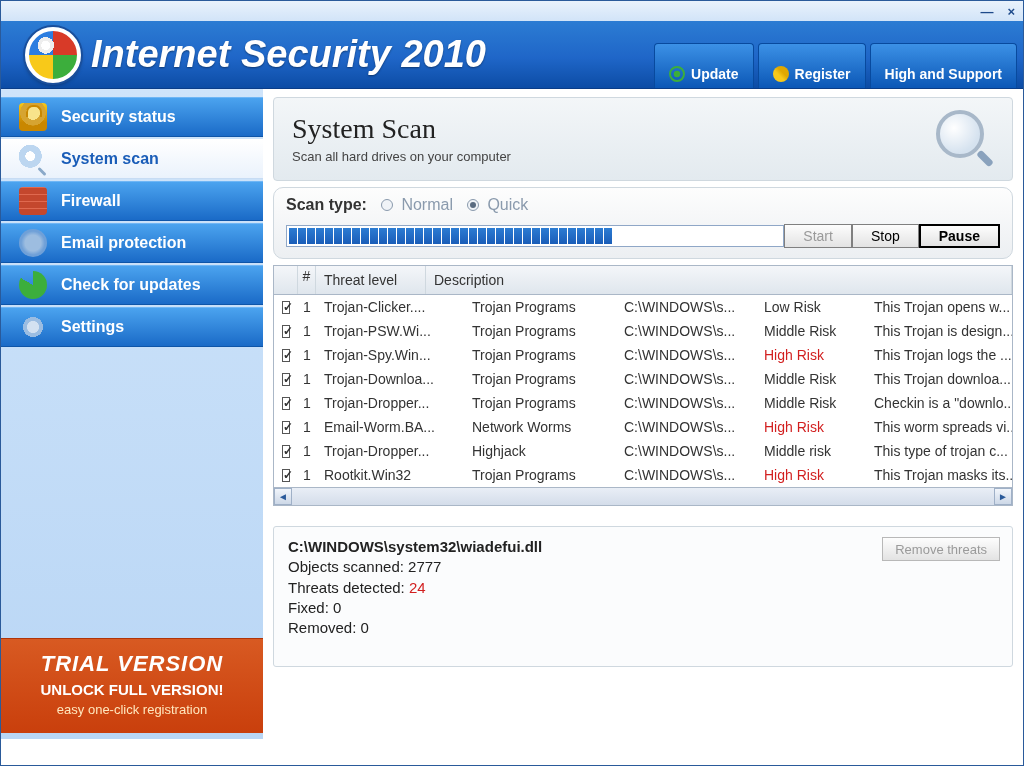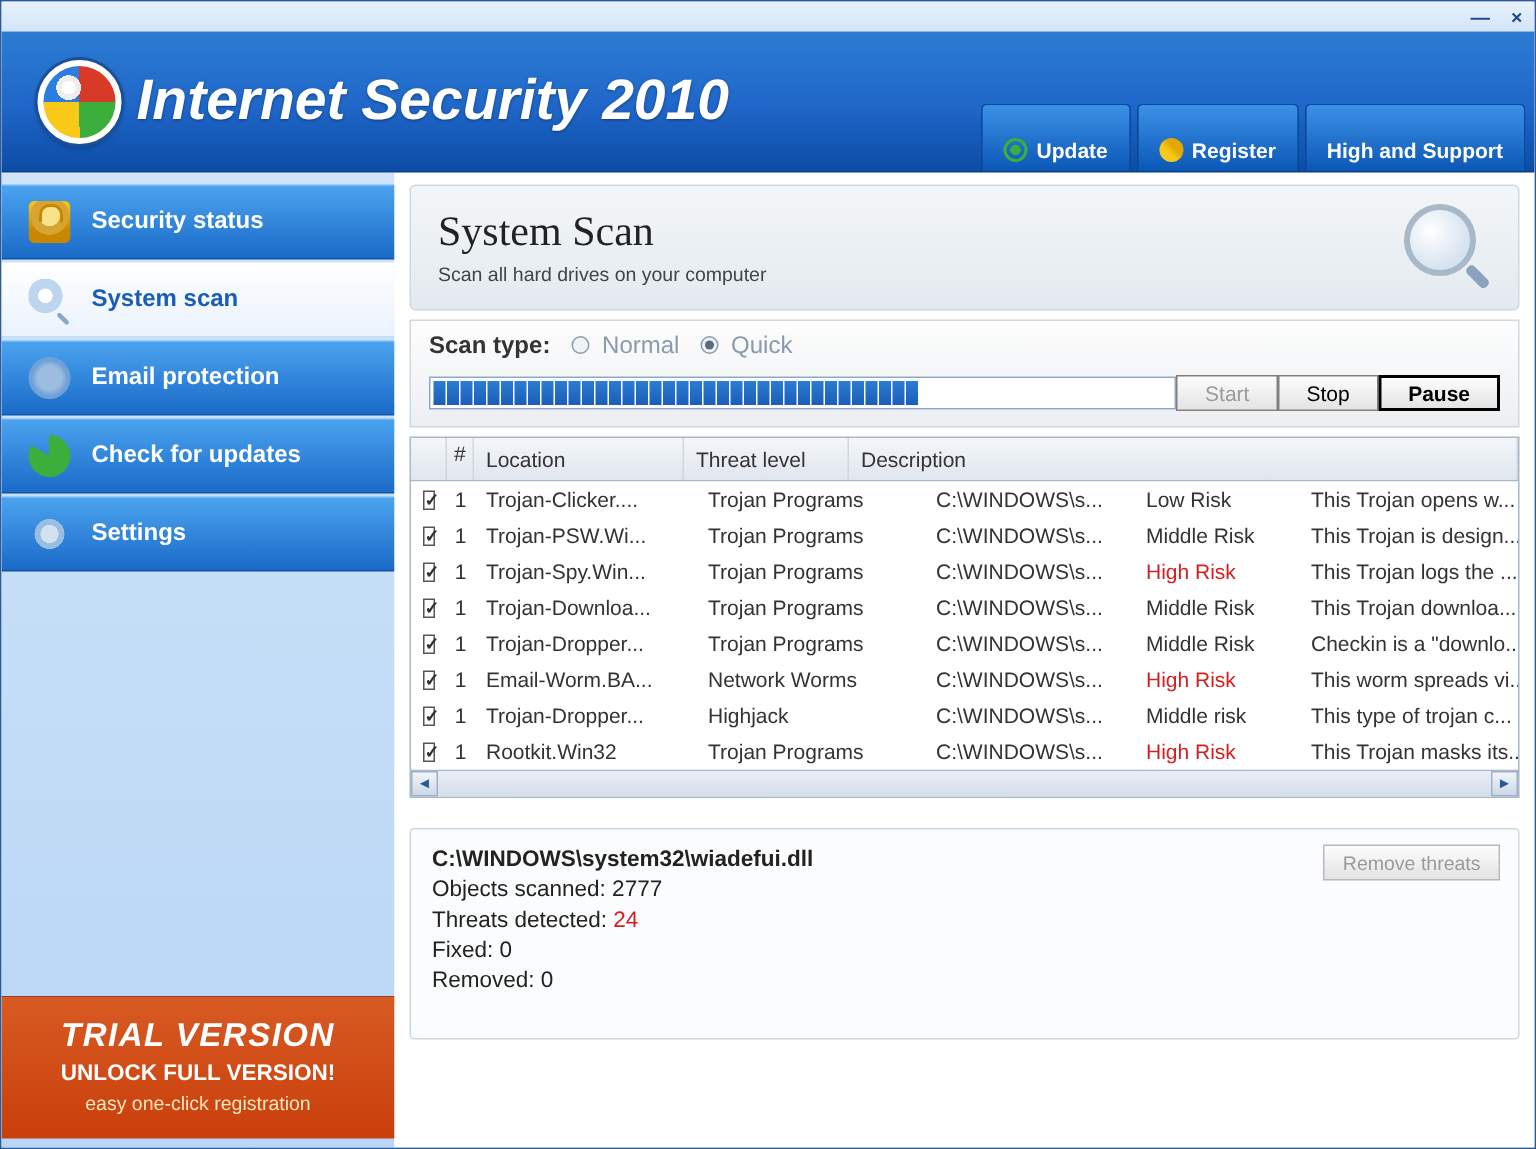--- a/index.html
+++ b/index.html
@@ -1,21 +1,21 @@
 <!DOCTYPE html>
 <html><head>
 <meta charset="utf-8">
 <style>
   * { margin:0; padding:0; box-sizing:border-box; }
   body { font-family:Tahoma,Arial,sans-serif; font-size:13px; background:#fff; }
   .window { width:1024px; height:766px; position:relative; border:1px solid #2a5a9a; background:#fff; overflow:hidden;}
   .titlebar { height:20px; background:linear-gradient(#e9f2fc,#d2e4f8); display:flex; justify-content:flex-end; align-items:center; padding:0 8px; gap:14px;}
   .titlebar span{color:#1e4a8a; font-weight:bold; cursor:pointer;}
   .header {
-    height:94px;
+    height:68px;
     background:linear-gradient(180deg,#2c7cd3 0%,#1f66c8 55%,#0c4ca5 100%);
     position:relative;
     display:flex; align-items:center; padding-left:24px;
     border-bottom:1px solid #0a3d88;
   }
   .header .title { color:#fff; font-size:38px; font-weight:bold; font-style:italic; text-shadow:0 1px 2px rgba(0,0,0,.4); margin-left:10px;}
   .logo {
     width:56px; height:56px; border-radius:50%;
     background:radial-gradient(circle at 35% 30%,#fff 0 10%,#eee 10% 18%,transparent 18%),
                conic-gradient(#d83a28 0 90deg,#3cae3c 90deg 180deg,#f8c919 180deg 270deg,#2b7de0 270deg 360deg);
@@ -29,21 +29,21 @@
     border-radius:4px 4px 0 0; display:flex; align-items:center; gap:6px;
     cursor:pointer;
   }
   .topbtn .ic{width:16px;height:16px;display:inline-block;}
   .ic-refresh{background:radial-gradient(circle,#3cae3c 40%,transparent 42%);border:2px solid #3cae3c;border-radius:50%;}
   .ic-key{background:linear-gradient(45deg,#f8c919 40%,#e0a800 60%);border-radius:50%;}
   .body { display:flex; height:calc(100% - 114px);}
   .sidebar { width:262px; background:linear-gradient(#cfe4fa,#b9d6f5); padding:6px 0; display:flex; flex-direction:column;}
   .nav { flex:0 0 auto;}
   .navitem {
-    height:50px; margin:2px 0; padding-left:18px;
+    height:40px; margin:2px 0; padding-left:18px;
     display:flex; align-items:center; gap:14px;
     color:#fff; font-weight:bold; font-size:16px;
     background:linear-gradient(#4ba3ef,#1a6ac7);
     border-top:1px solid #6fb6f5; border-bottom:1px solid #0e55a8;
     cursor:pointer;
   }
   .navitem.active {
     background:linear-gradient(#fff,#eaf2fc);
     color:#1a5db8;
     border-top:1px solid #fff; border-bottom:1px solid #c7dcf4;
@@ -76,21 +76,21 @@
   }
   .panelhead h1{font-size:28px; font-weight:normal; color:#222; font-family:Georgia,serif;}
   .panelhead p{font-size:13px; color:#444; margin-top:4px;}
   .mag {
     width:60px;height:60px;position:relative;
   }
   .mag::before{content:'';position:absolute;width:40px;height:40px;border:4px solid #a8b8c9;border-radius:50%;top:2px;left:2px;background:radial-gradient(circle at 35% 35%,#fff,#d5e2ef 70%);}
   .mag::after{content:'';position:absolute;width:18px;height:7px;background:#8aa2bd;right:0;bottom:6px;transform:rotate(45deg);border-radius:3px;}
   .scanrow {
     border:1px solid #cfd8df; background:linear-gradient(#fdfdfd,#eceff2);
-    margin:6px 10px; padding:8px 12px 10px; border-radius:0;
+    margin:6px 10px; padding:8px 12px 10px; border-radius:10px;
   }
   .scantype{font-size:16px;color:#333;display:flex;align-items:center;gap:14px; margin-bottom:10px;}
   .scantype .st-label{font-weight:bold;}
   .radio{display:inline-block;width:12px;height:12px;border:1px solid #8a9aad;border-radius:50%;margin-right:4px;vertical-align:-1px;background:#f0f3f7;}
   .radio.sel::after{content:'';display:block;width:6px;height:6px;background:#5a6b80;border-radius:50%;margin:2px;}
   .opt{color:#8a9aad;font-size:16px;}
   .progrow{display:flex;align-items:center;}
   .progress{flex:1;height:22px;border:1px solid #8fa7c7;background:#fff;padding:2px;display:flex;gap:1px;}
   .pblock{width:8px;background:linear-gradient(#2c7cd3,#1a5db8);}
   .pblock.off{background:transparent;}
@@ -163,20 +163,24 @@
       <div class="nav">
         <div class="navitem">
           <span class="navicon i-lock"></span>
           <span>Security status</span>
         </div>
         <div class="navitem active">
           <span class="navicon i-scan"></span>
           <span>System scan</span>
         </div>
         <div class="navitem">
+          <span class="navicon i-wall"></span>
+          <span>Firewall</span>
+        </div>
+        <div class="navitem">
           <span class="navicon i-mail"></span>
           <span>Email protection</span>
         </div>
         <div class="navitem">
           <span class="navicon i-upd"></span>
           <span>Check for updates</span>
         </div>
         <div class="navitem">
           <span class="navicon i-gear"></span>
           <span>Settings</span>
@@ -262,21 +266,20 @@
           <button class="ctrlbtn disabled">Start</button>
           <button class="ctrlbtn">Stop</button>
           <button class="ctrlbtn bold">Pause</button>
         </div>
       </div>
 
       <div class="listbox">
         <div class="listhdr">
           <div class="c-chk"></div>
           <div class="c-num">#</div>
-          <div class="c-loc">Location</div>
           <div class="c-threat">Threat level</div>
           <div class="c-desc">Description</div>
         </div>
         <div class="listbody">
           <div class="rows" id="rows">
               <div class="row">
                 <div class="c-chk">
                   <span class="chk"></span>
                 </div>
                 <div class="c-num">1</div>

